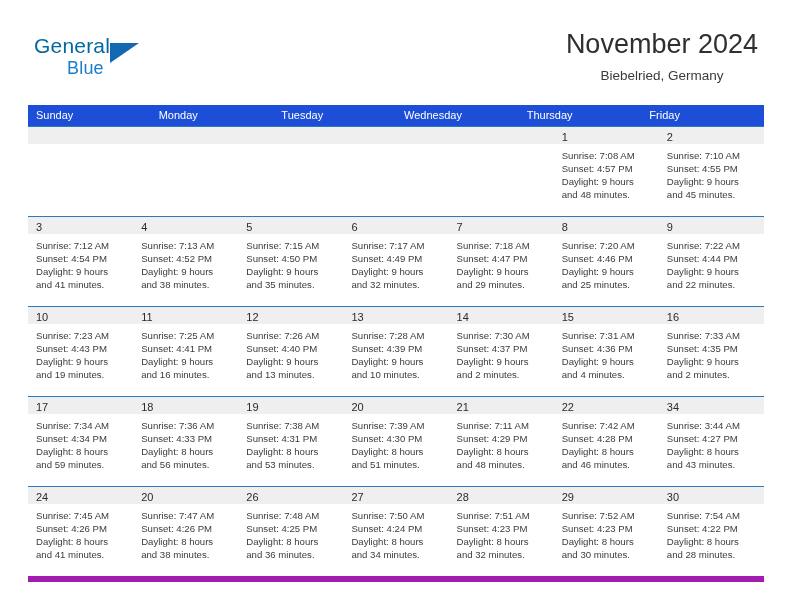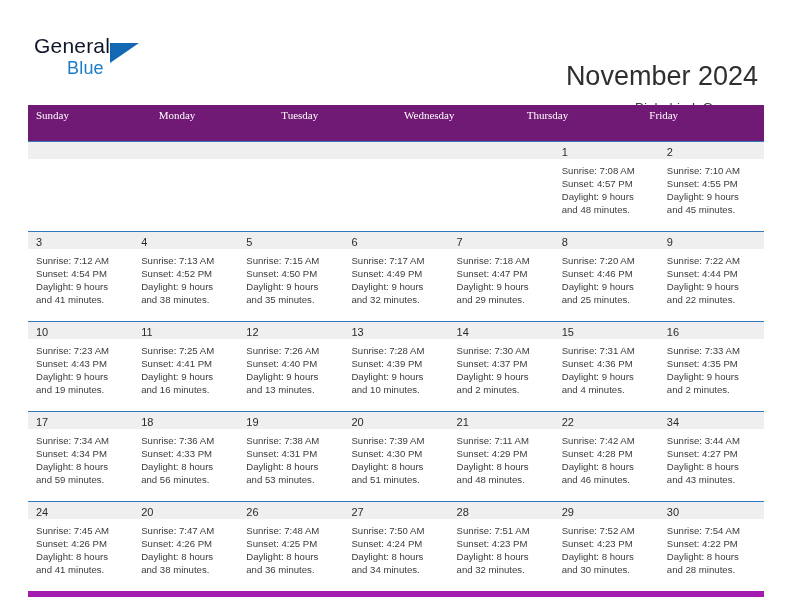--- a/index.html
+++ b/index.html
@@ -35,21 +35,21 @@
     top: 6px;
     width: 140px;
     height: 56px;
   }
   .brand-general {
     position: absolute;
     left: 0;
     top: 0;
     font-size: 21px;
     letter-spacing: 0.2px;
-    color: #0f172a;
+    color: #0369a1;
     font-family: "Liberation Sans", sans-serif;
   }
   .brand-triangle {
     position: absolute;
     left: 76px;
     top: 9px;
     width: 0;
     height: 0;
     border-left: 29px solid #1268b3;
     border-bottom: 20px solid transparent;
@@ -60,22 +60,21 @@
     top: 24px;
     font-size: 18px;
     color: #1d7dc8;
     letter-spacing: 0.2px;
   }
 
   .title-block {
     position: absolute;
     right: 6px;
     top: 0;
-    text-align: right;
-    margin-top: 32px;
+    text-align: center;
   }
   .cal-title {
     font-size: 27px;
     font-weight: normal;
     color: #2f2f2f;
     line-height: 32px;
     white-space: nowrap;
   }
   .cal-subtitle {
     font-size: 13.5px;
@@ -87,23 +86,22 @@
 
   
   .calendar {
     position: absolute;
     left: 28px;
     top: 105px;
     width: 736px;
   }
   .weekhead {
     display: flex;
-    background: #701a75;
-    height: 36px;
-    font-family: Liberation Serif, serif;
+    background: #1d4ed8;
+    height: 21px;
   }
   .weekhead .dow {
     flex: 1 1 0;
     color: #ffffff;
     font-size: 11px;
     line-height: 21px;
     padding-left: 8px;
     box-sizing: border-box;
     white-space: nowrap;
   }

